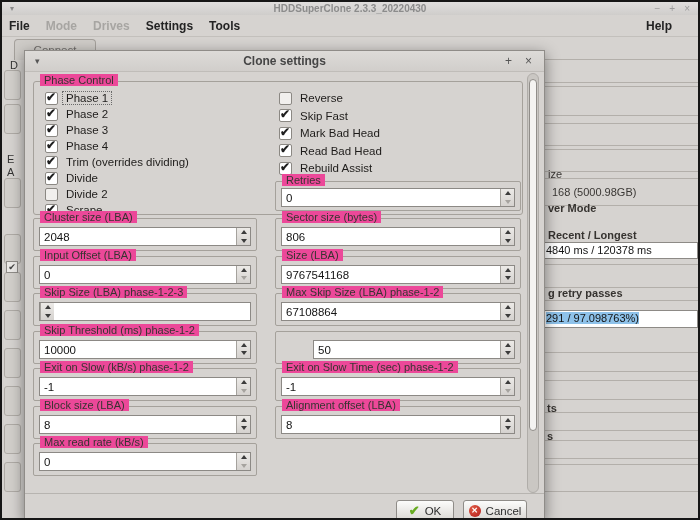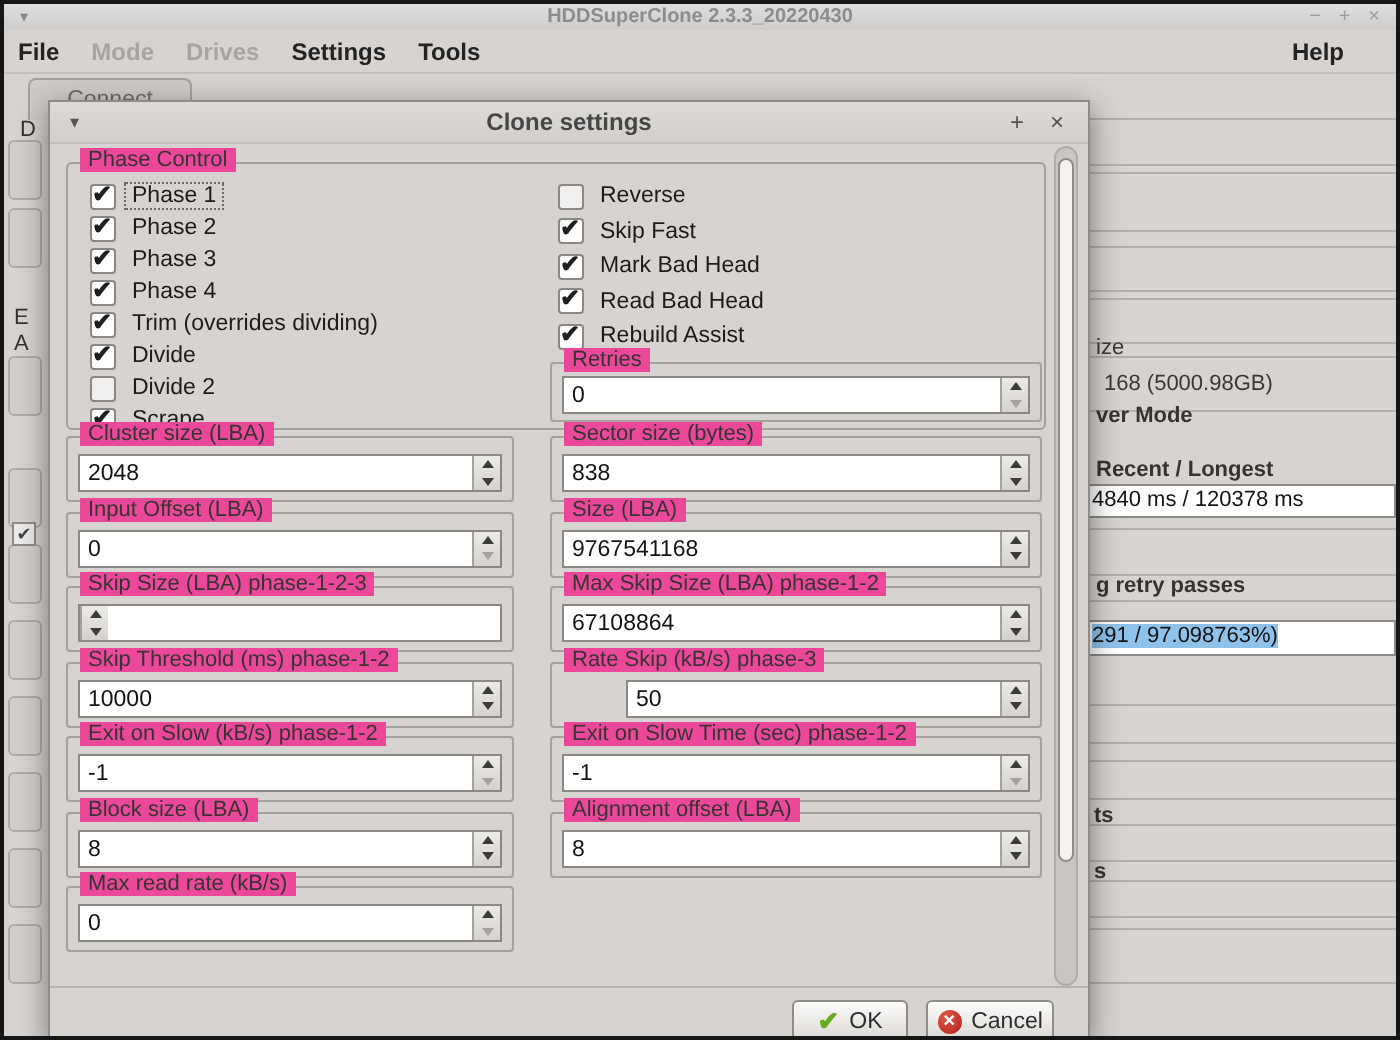--- a/index.html
+++ b/index.html
@@ -330,21 +330,21 @@
               </div>
               <div class="arr">
                 <span class="tri-dn"></span>
               </div>
             </div>
           </div>
         </div>
         <div class="field" style="left: 250px; top: 167px; width: 246px; height: 33px;">
           <span class="legend">Sector size (bytes)</span>
           <div class="spin" style="top: 8px;">
-            <span class="val">838</span>
+            <span class="val">806</span>
             <div class="btns">
               <div class="arr">
                 <span class="tri-up"></span>
               </div>
               <div class="arr">
                 <span class="tri-dn"></span>
               </div>
             </div>
           </div>
         </div>
@@ -370,21 +370,20 @@
               <div class="arr">
                 <span class="tri-up"></span>
               </div>
               <div class="arr">
                 <span class="tri-dn"></span>
               </div>
             </div>
           </div>
         </div>
         <div class="field" style="left: 250px; top: 279.5px; width: 246px; height: 33px;">
-          <span class="legend">Rate Skip (kB/s) phase-3</span>
           <div class="spin" style="top: 8px; margin-left: 32px;">
             <span class="val">50</span>
             <div class="btns">
               <div class="arr">
                 <span class="tri-up"></span>
               </div>
               <div class="arr">
                 <span class="tri-dn"></span>
               </div>
             </div>

